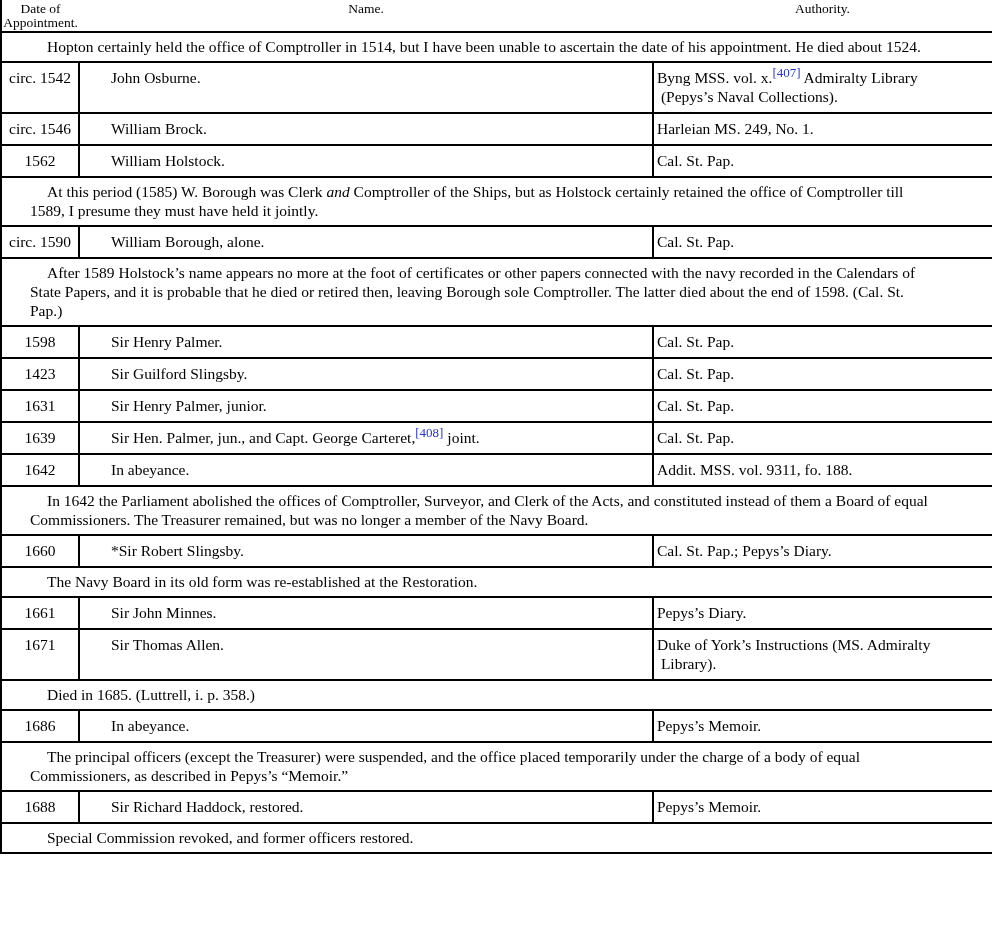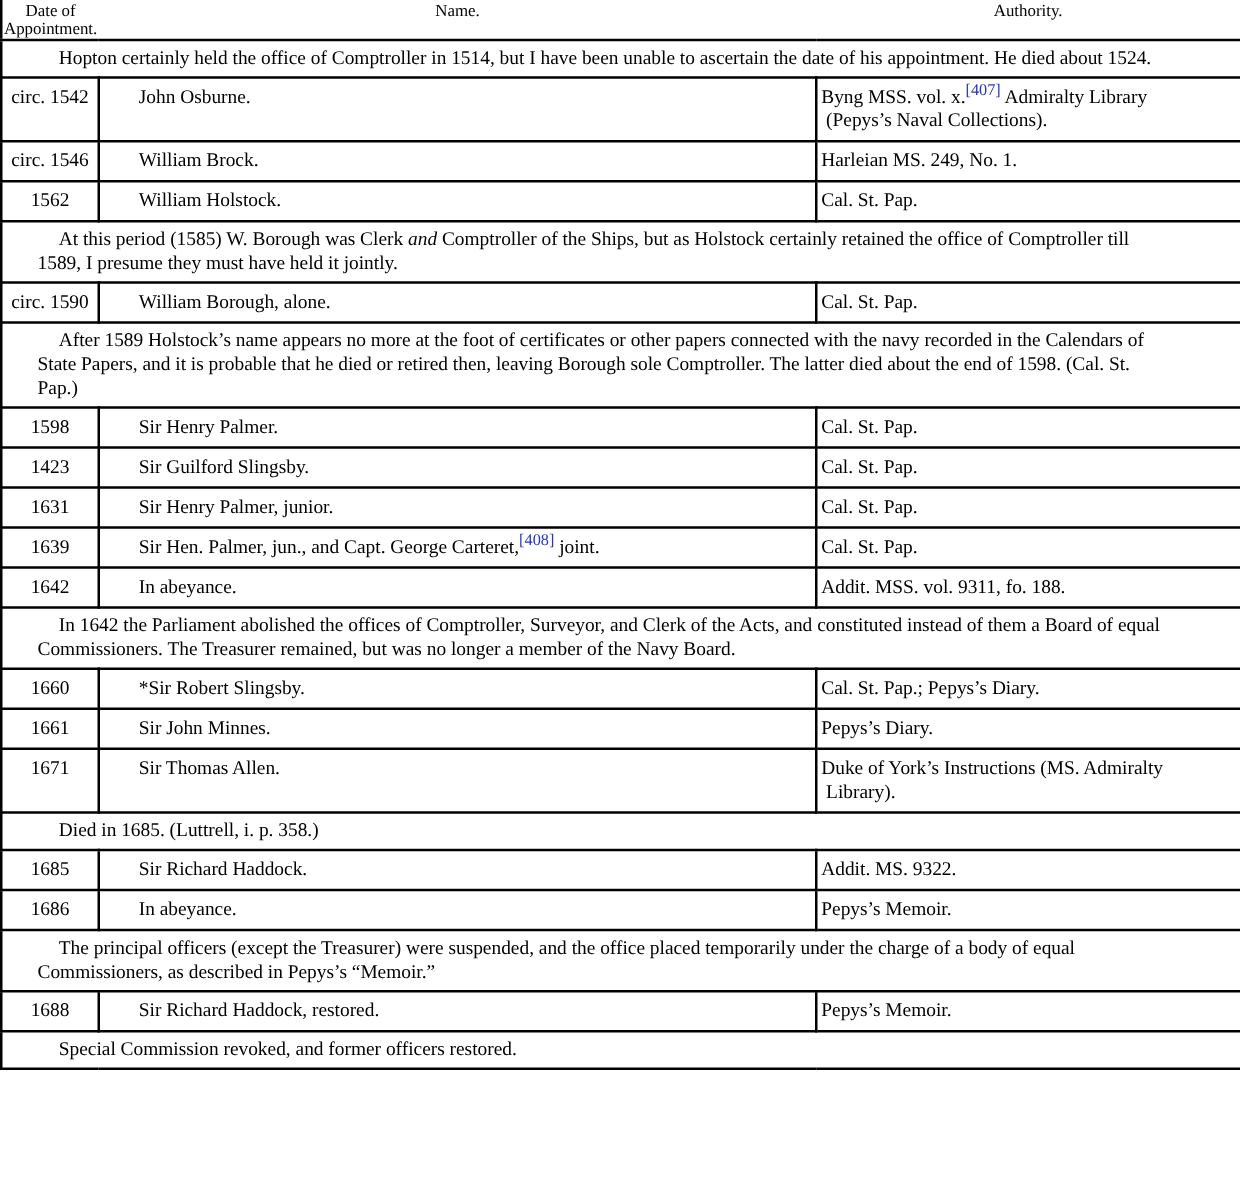--- a/index.html
+++ b/index.html
@@ -147,37 +147,35 @@
       <tr>
         <td colspan="3" class="note-cell">In 1642 the Parliament abolished the offices of Comptroller, Surveyor, and Clerk of the Acts, and constituted instead of them a Board of equal
 Commissioners. The Treasurer remained, but was no longer a member of the Navy Board.</td>
       </tr>
       <tr>
         <td class="date-cell">1660</td>
         <td class="name-cell">*Sir Robert Slingsby.</td>
         <td class="auth-cell">Cal. St. Pap.; Pepys’s Diary.</td>
       </tr>
       <tr>
+        <td colspan="3" class="note-cell">The Navy Board in its old form was re-established at the Restoration.</td>
+      </tr>
+      <tr>
         <td class="date-cell">1661</td>
         <td class="name-cell">Sir John Minnes.</td>
         <td class="auth-cell">Pepys’s Diary.</td>
       </tr>
       <tr>
         <td class="date-cell">1671</td>
         <td class="name-cell">Sir Thomas Allen.</td>
         <td class="auth-cell">Duke of York’s Instructions (MS. Admiralty
  Library).</td>
       </tr>
       <tr>
         <td colspan="3" class="note-cell">Died in 1685. (Luttrell, i. p. 358.)</td>
-      </tr>
-      <tr>
-        <td class="date-cell">1685</td>
-        <td class="name-cell">Sir Richard Haddock.</td>
-        <td class="auth-cell">Addit. MS. 9322.</td>
       </tr>
       <tr>
         <td class="date-cell">1686</td>
         <td class="name-cell">In abeyance.</td>
         <td class="auth-cell">Pepys’s Memoir.</td>
       </tr>
       <tr>
         <td colspan="3" class="note-cell">The principal officers (except the Treasurer) were suspended, and the office placed temporarily under the charge of a body of equal
 Commissioners, as described in Pepys’s “Memoir.”</td>
       </tr>

